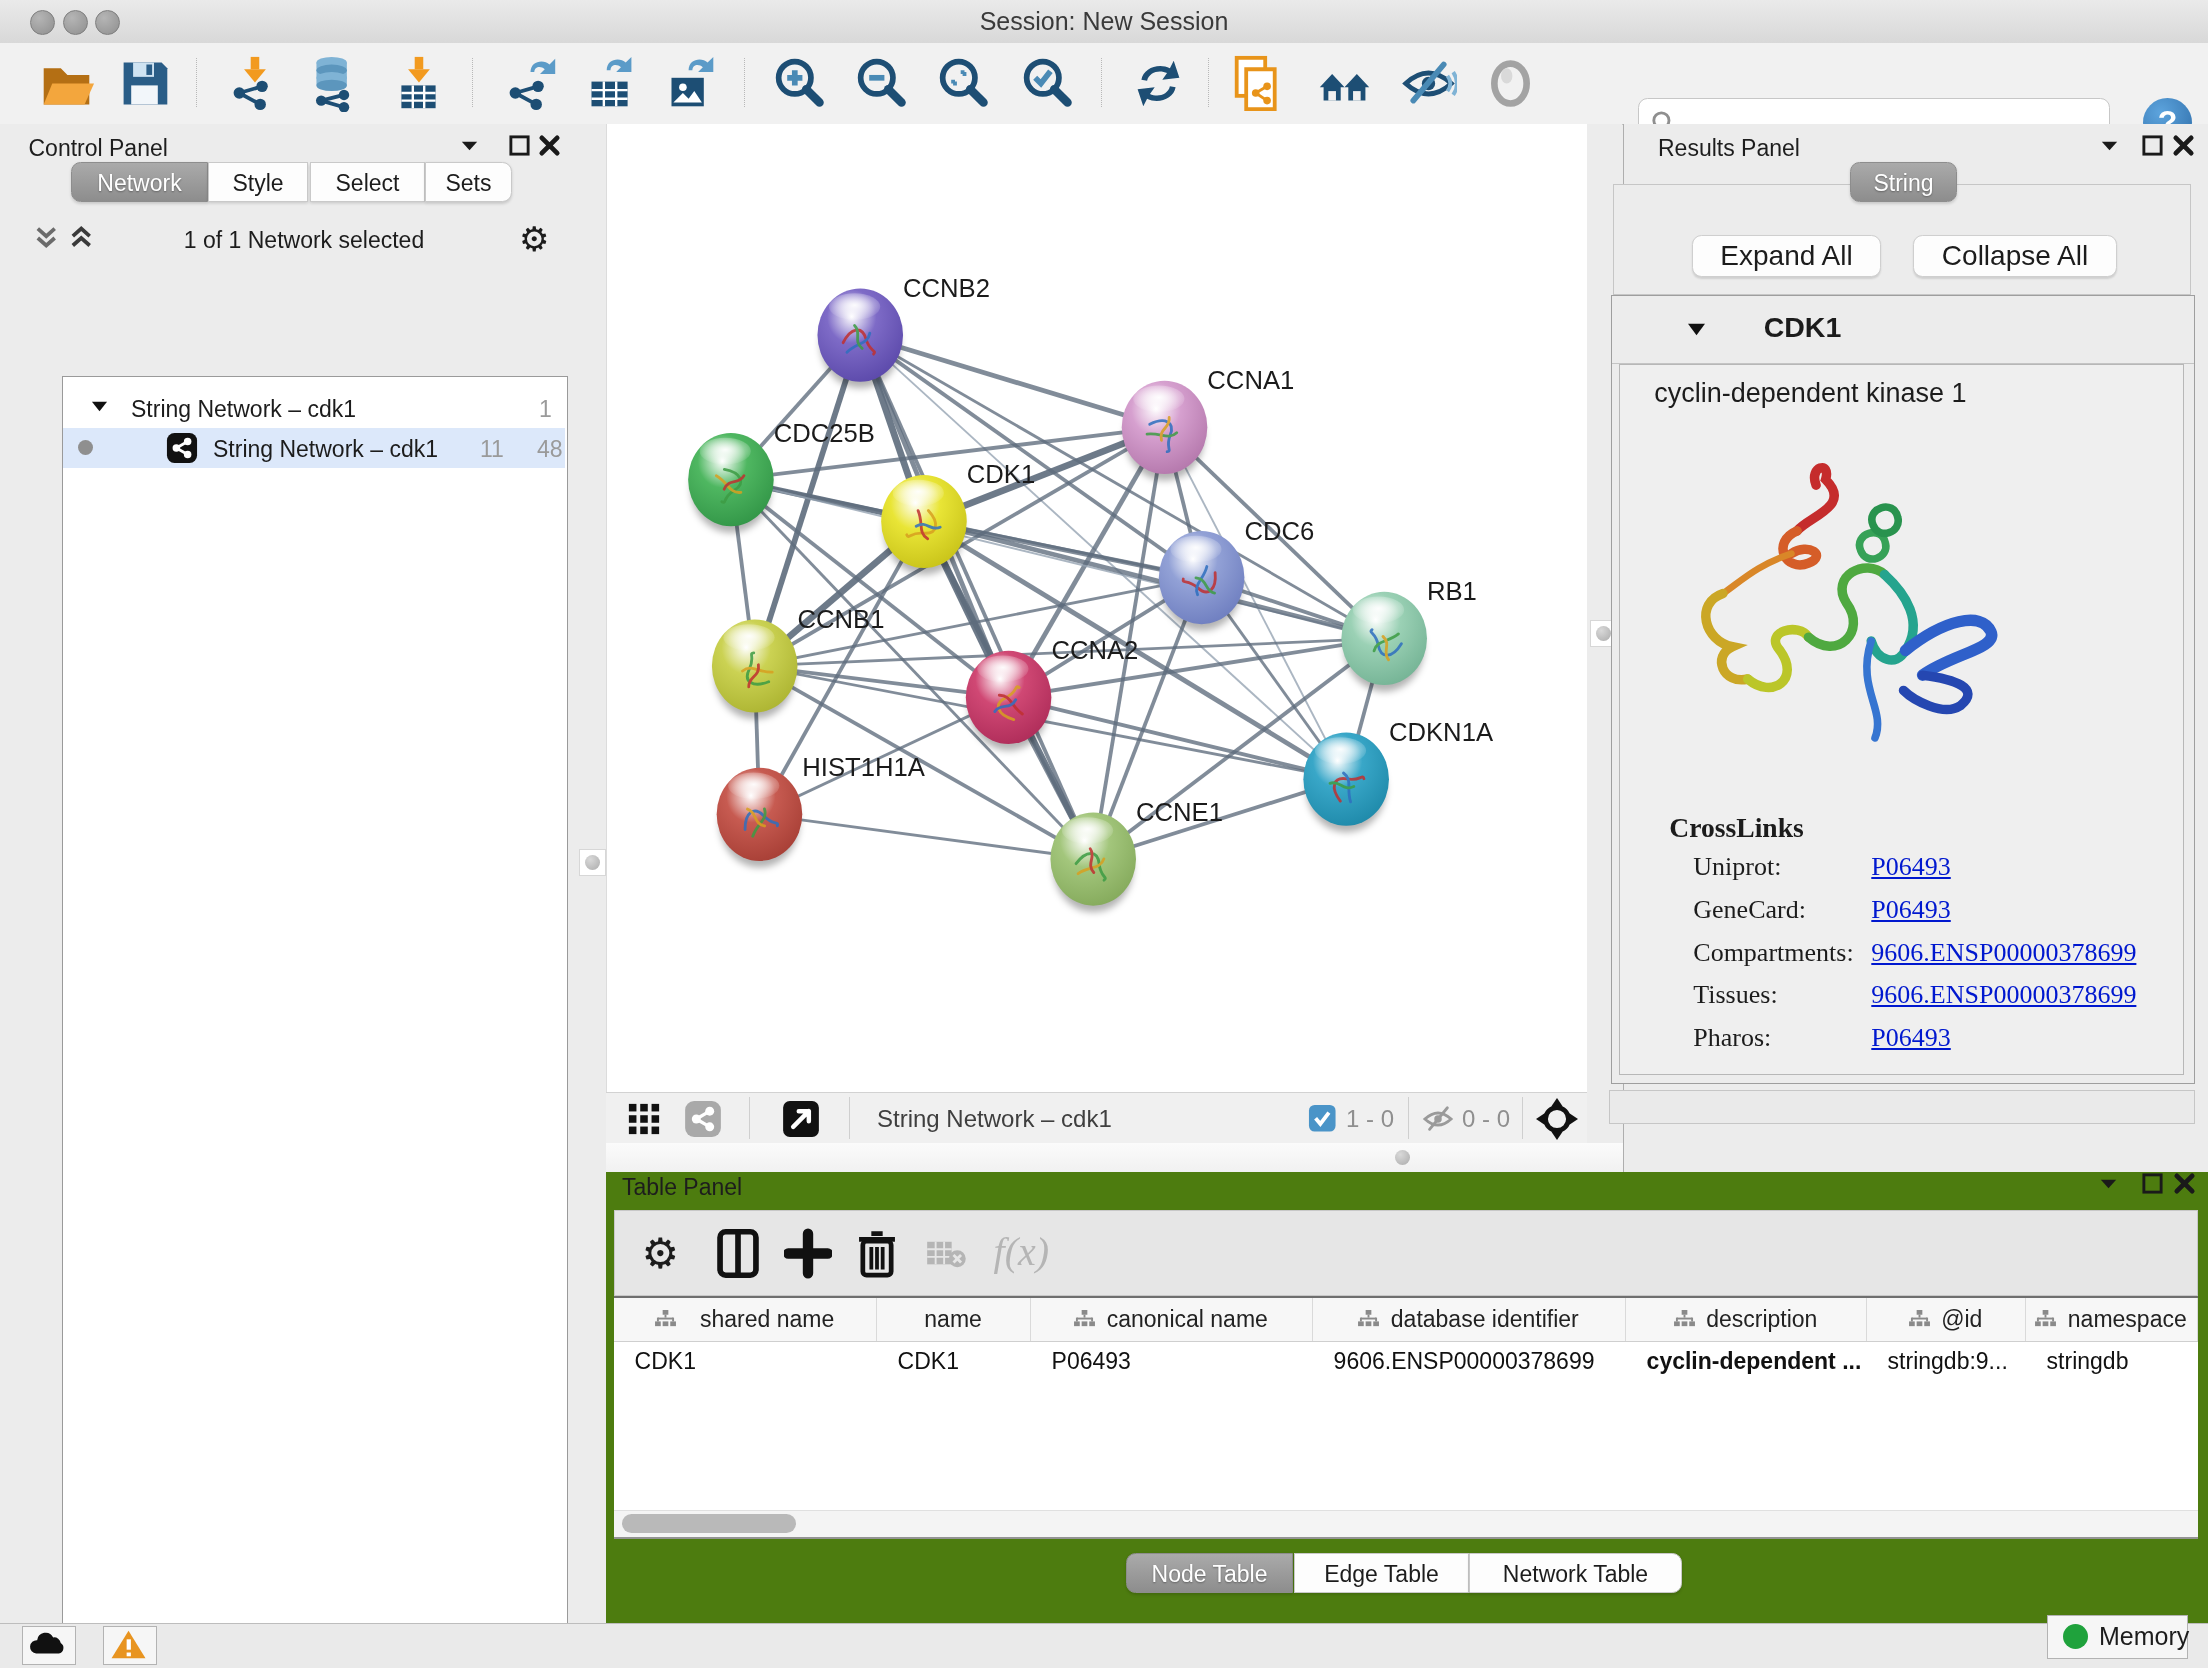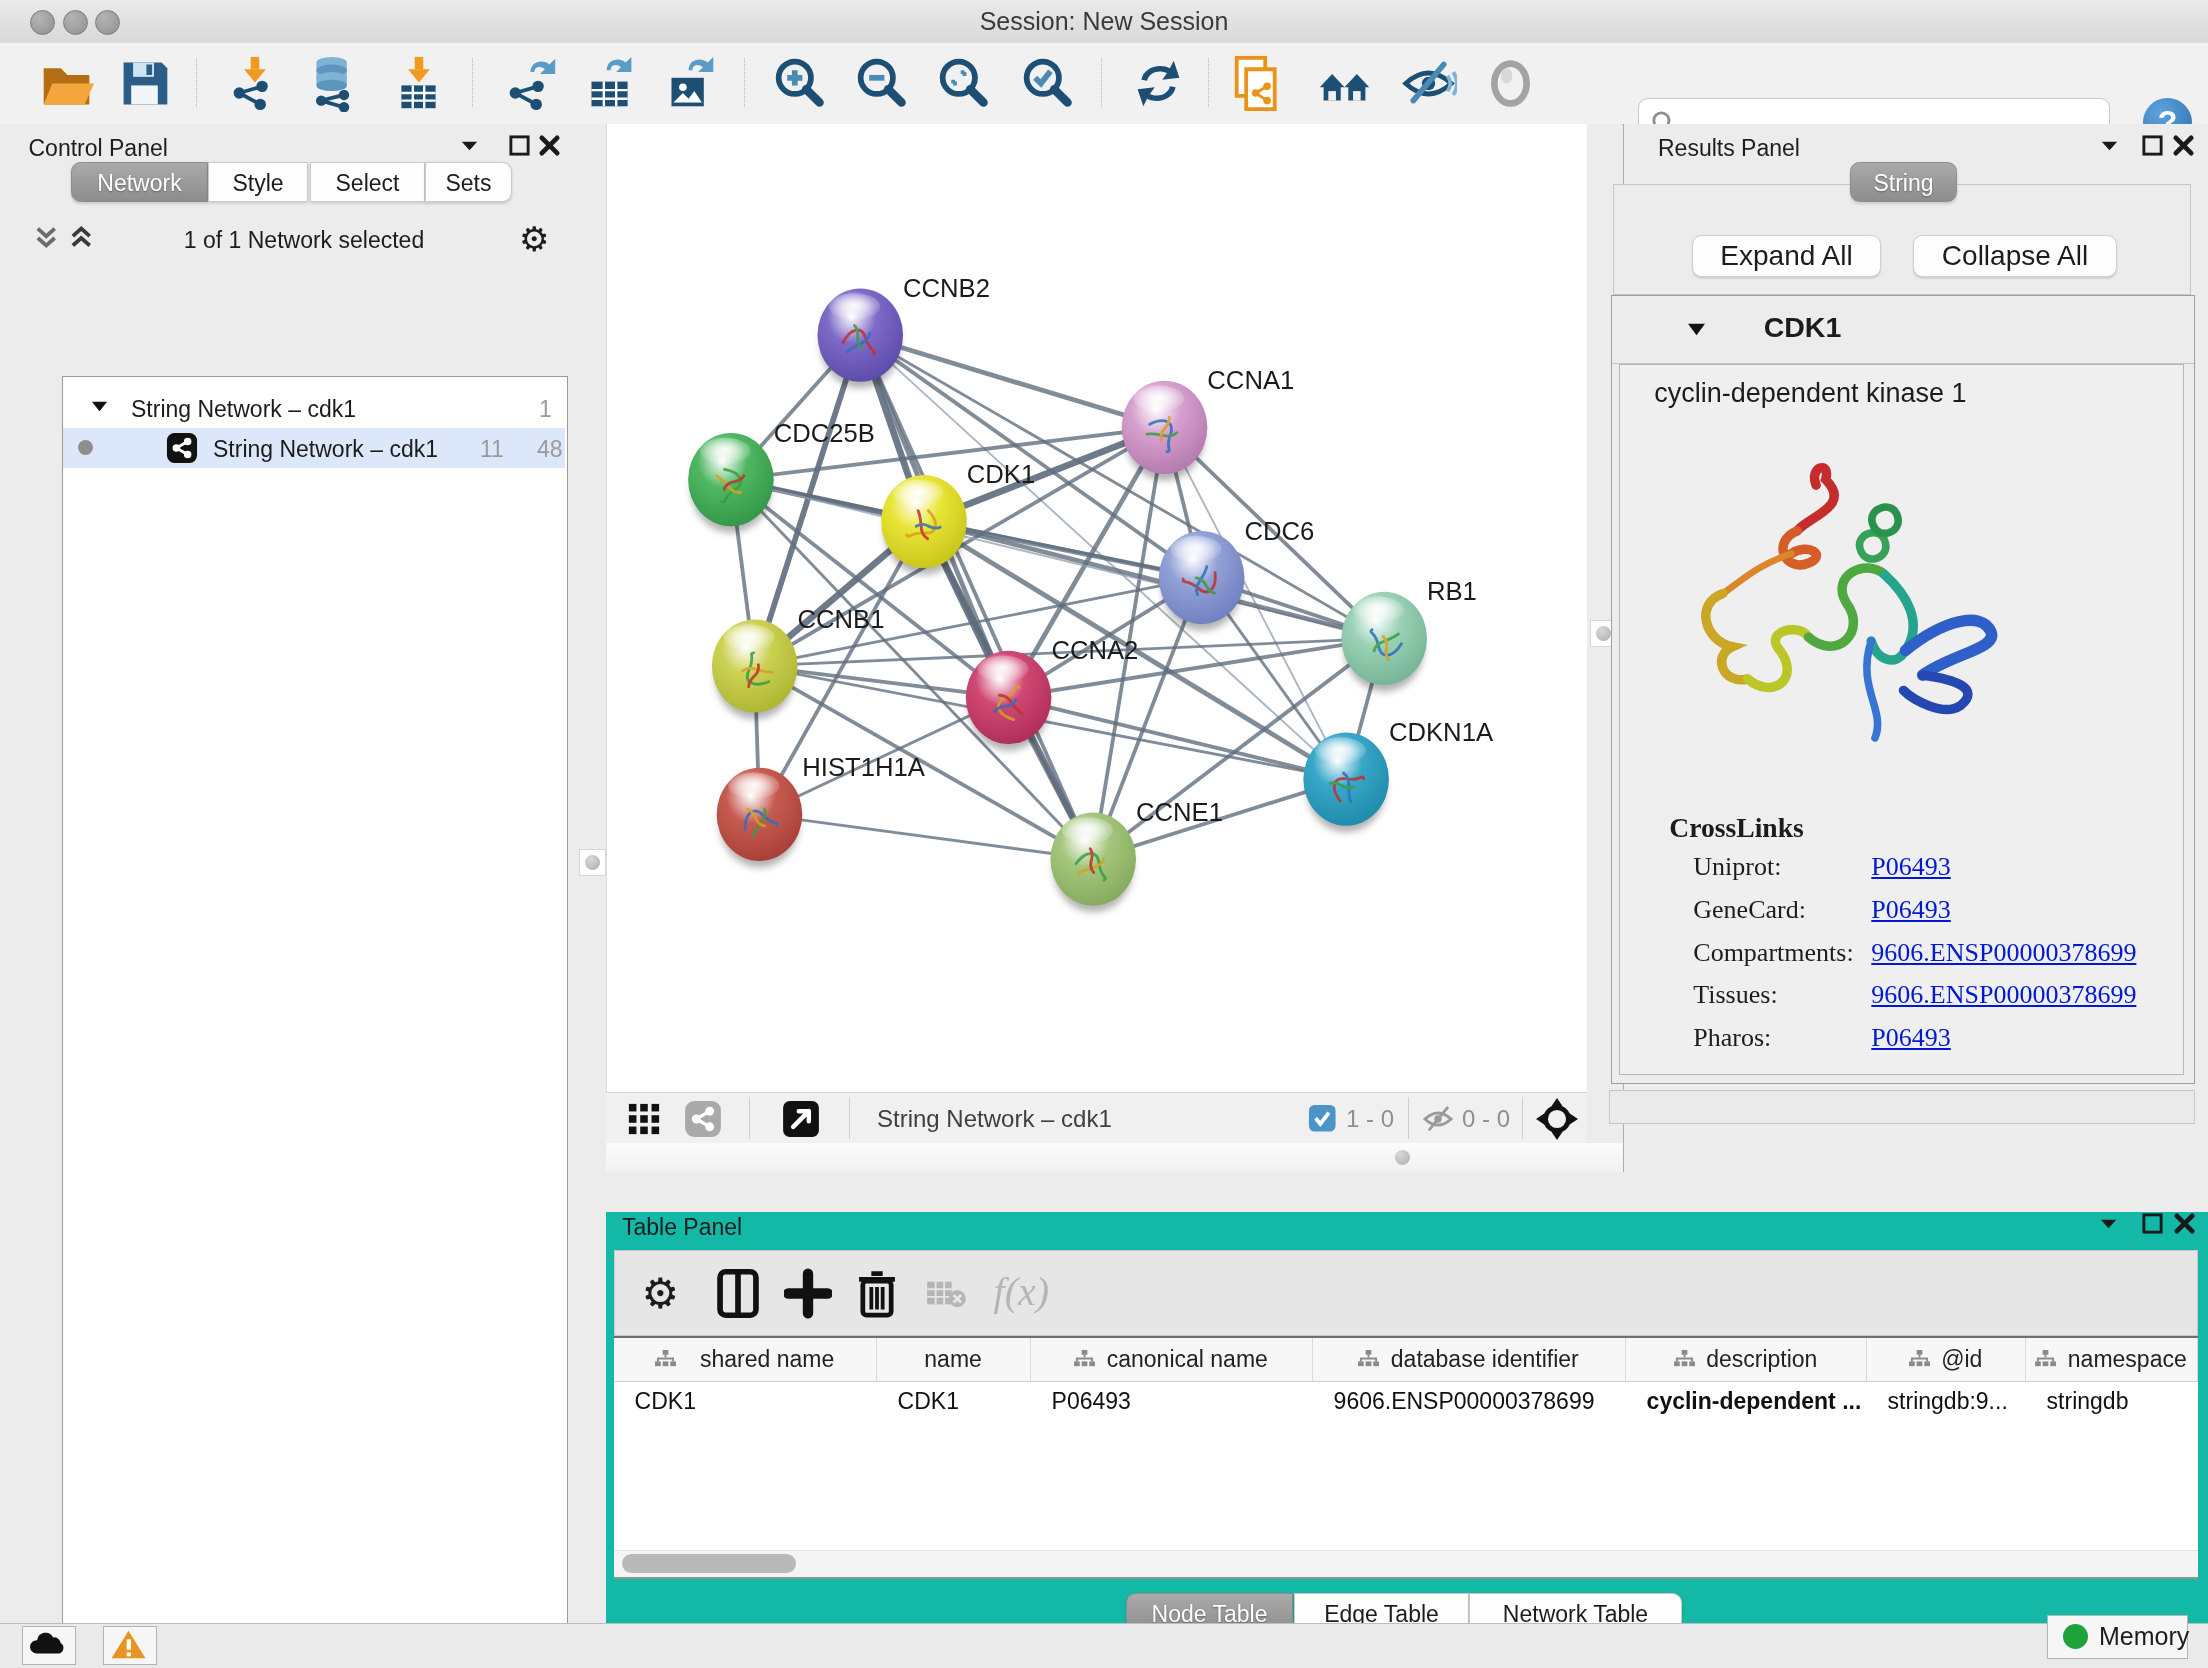--- a/index.html
+++ b/index.html
@@ -61,21 +61,21 @@
        font-size:28px;text-align:center;cursor:pointer;box-shadow:0 1.9px 1.9px rgba(0,0,0,.12);}
   .secbox{position:absolute;left:-13.3px;top:171px;width:584px;height:789px;border:1.9px solid #9e9e9e;
           background:#ececec;box-sizing:border-box;}
   .sechdr{position:absolute;left:0;top:0;width:100%;height:67px;border-bottom:1px solid #c4c4c4;cursor:pointer;}
   .secbody{position:absolute;left:7.6px;top:68px;width:565px;height:711px;border:1px solid #b7b7b7;
            background:#efefef;box-sizing:border-box;}
   .xl{font-family:"Liberation Serif",serif;font-size:26px;}
   .xl-row{position:absolute;left:0;width:100%;height:43px;}
   .xl a{color:#0018cf;text-decoration:underline;cursor:pointer;}
   
-  .tpanel{position:absolute;left:606px;top:1172px;width:1603px;height:451px;background:#14b8a6;margin-top:40px;}
+  .tpanel{position:absolute;left:606px;top:1172px;width:1603px;height:451px;background:#4d7c0f;}
   .tbl-toolbar{position:absolute;left:7.6px;top:38px;width:1584px;height:86px;background:#e6e6e6;
                border:1px solid #c8c8c8;box-sizing:border-box;}
   .tti{position:absolute;top:17px;width:51px;height:51px;cursor:pointer;}
   .tblwrap{position:absolute;left:7.6px;top:124px;width:1584px;height:243px;background:#fff;
            border-top:2.9px solid #6f6f6f;border-bottom:2.9px solid #939393;box-sizing:border-box;}
   .thead{position:absolute;left:0;top:0;height:43px;background:#f7f7f7;border-bottom:1px solid #cfcfcf;
          display:flex;}
   .th{display:flex;align-items:center;justify-content:center;gap:11.4px;font-size:23px;color:#222;
       border-right:1px solid #dadada;box-sizing:border-box;overflow:hidden;white-space:nowrap;cursor:pointer;}
   .trowdata{position:absolute;left:0;top:43px;height:40px;display:flex;}

